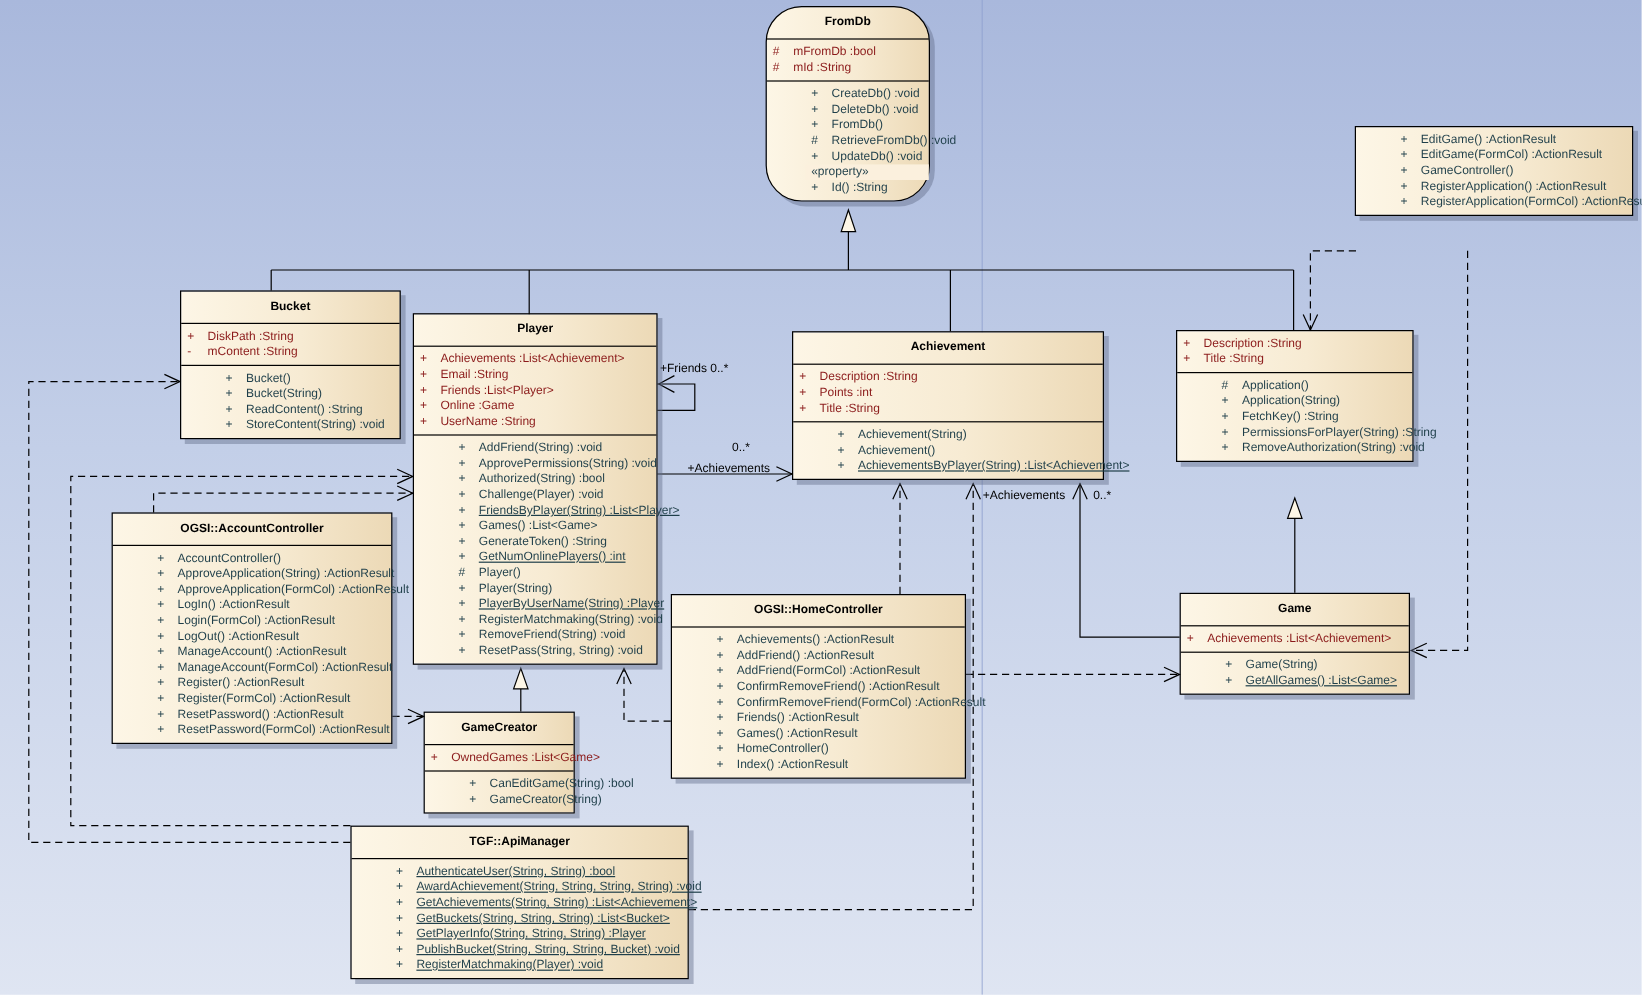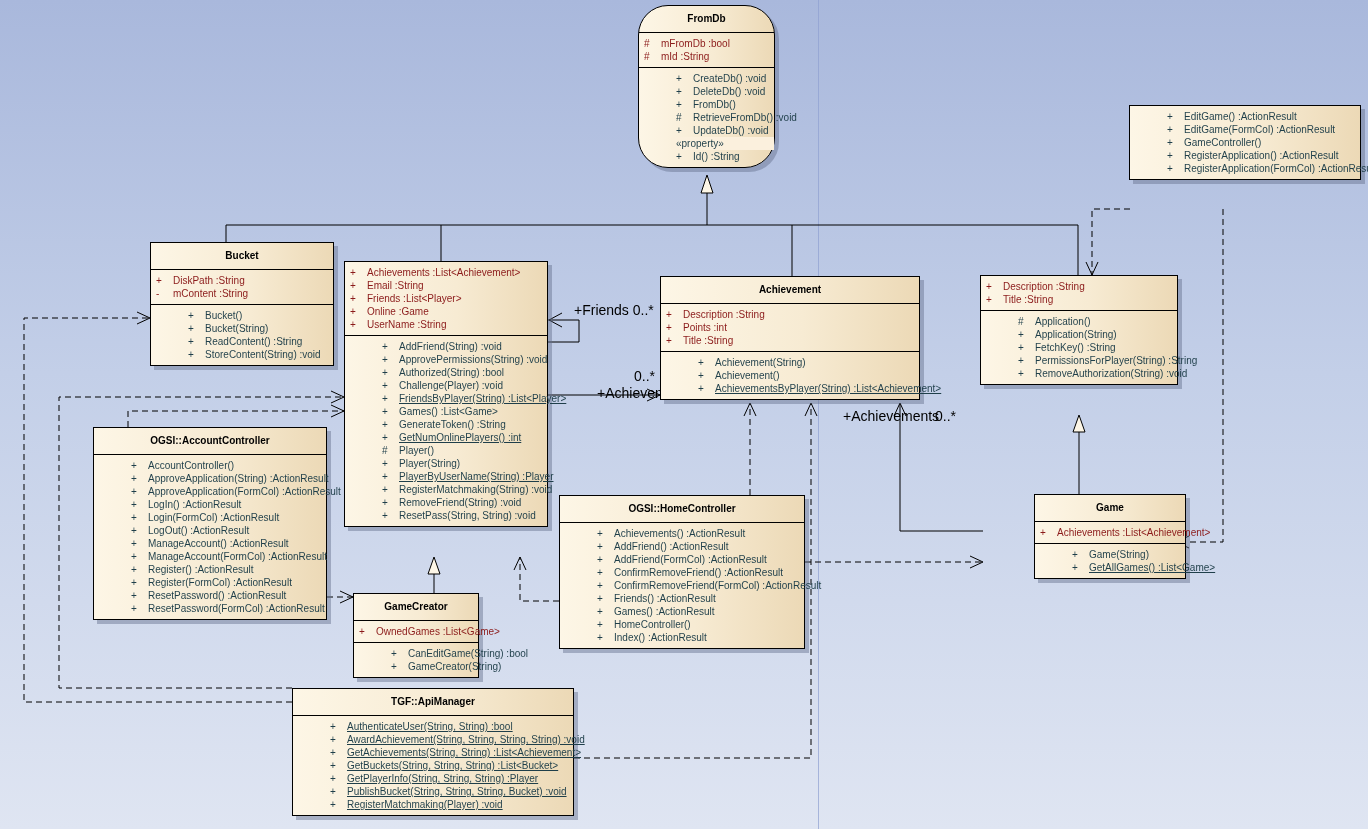--- a/index.html
+++ b/index.html
@@ -23,21 +23,21 @@
     color:#000; font-size:10px; border-bottom:1px solid #000;
   }
   .cls .sec { padding:4px 0 4px 0; border-bottom:1px solid #000; }
   .cls .sec:last-child { border-bottom:none;margin-left:32px; }
   .cls .row { white-space:nowrap; padding-left:5px; height:13px; }
   .cls .row .vis { display:inline-block; width:17px; }
   .cls .attr { color:#8b1a1a; }
   .cls .op { color:#1f3f4a; }
   .cls .static .txt { text-decoration:underline; }
   .cls .stereo { background:#fbf0dd; padding-left:5px; color:#1f3f4a; height:13px; }
-  .lbl { position:absolute; font-size:14px; color:#000; white-space:nowrap;margin-left:24px; }
+  .lbl { position:absolute; font-size:10px; color:#000; white-space:nowrap; }
 </style>
 </head>
 <body>
 
 <div id="canvas">
   <div class="page-guide"></div>
 
   <svg id="wires" xmlns="http://www.w3.org/2000/svg">
     <g fill="none" stroke="#000" stroke-width="1">
 
@@ -137,20 +137,21 @@
         <div class="row attr"><span class="vis">-</span><span class="txt">mContent  :String</span></div>
       </div>
       <div class="sec">
         <div class="row op"><span class="vis">+</span><span class="txt">Bucket()</span></div>
         <div class="row op"><span class="vis">+</span><span class="txt">Bucket(String)</span></div>
         <div class="row op"><span class="vis">+</span><span class="txt">ReadContent()  :String</span></div>
         <div class="row op"><span class="vis">+</span><span class="txt">StoreContent(String)  :void</span></div>
       </div>
     </div>
   <div class="cls" id="c-player" style="left:344px;top:261px;width:204px;">
+      <div class="hdr">Player</div>
       <div class="sec">
         <div class="row attr"><span class="vis">+</span><span class="txt">Achievements  :List&lt;Achievement&gt;</span></div>
         <div class="row attr"><span class="vis">+</span><span class="txt">Email  :String</span></div>
         <div class="row attr"><span class="vis">+</span><span class="txt">Friends  :List&lt;Player&gt;</span></div>
         <div class="row attr"><span class="vis">+</span><span class="txt">Online  :Game</span></div>
         <div class="row attr"><span class="vis">+</span><span class="txt">UserName  :String</span></div>
       </div>
       <div class="sec">
         <div class="row op"><span class="vis">+</span><span class="txt">AddFriend(String)  :void</span></div>
         <div class="row op"><span class="vis">+</span><span class="txt">ApprovePermissions(String)  :void</span></div>
@@ -240,21 +241,21 @@
       <div class="sec">
         <div class="row op static"><span class="vis">+</span><span class="txt">AuthenticateUser(String, String)  :bool</span></div>
         <div class="row op static"><span class="vis">+</span><span class="txt">AwardAchievement(String, String, String, String)  :void</span></div>
         <div class="row op static"><span class="vis">+</span><span class="txt">GetAchievements(String, String)  :List&lt;Achievement&gt;</span></div>
         <div class="row op static"><span class="vis">+</span><span class="txt">GetBuckets(String, String, String)  :List&lt;Bucket&gt;</span></div>
         <div class="row op static"><span class="vis">+</span><span class="txt">GetPlayerInfo(String, String, String)  :Player</span></div>
         <div class="row op static"><span class="vis">+</span><span class="txt">PublishBucket(String, String, String, Bucket)  :void</span></div>
         <div class="row op static"><span class="vis">+</span><span class="txt">RegisterMatchmaking(Player)  :void</span></div>
       </div>
     </div>
-  <div class="cls" id="c-game" style="left:1034px;top:494px;width:152px;">
+  <div class="cls" id="c-game" style="left:983px;top:494px;width:192px;">
       <div class="hdr">Game</div>
       <div class="sec">
         <div class="row attr"><span class="vis">+</span><span class="txt">Achievements  :List&lt;Achievement&gt;</span></div>
       </div>
       <div class="sec">
         <div class="row op"><span class="vis">+</span><span class="txt">Game(String)</span></div>
         <div class="row op static"><span class="vis">+</span><span class="txt">GetAllGames()  :List&lt;Game&gt;</span></div>
       </div>
     </div>
 </div>

